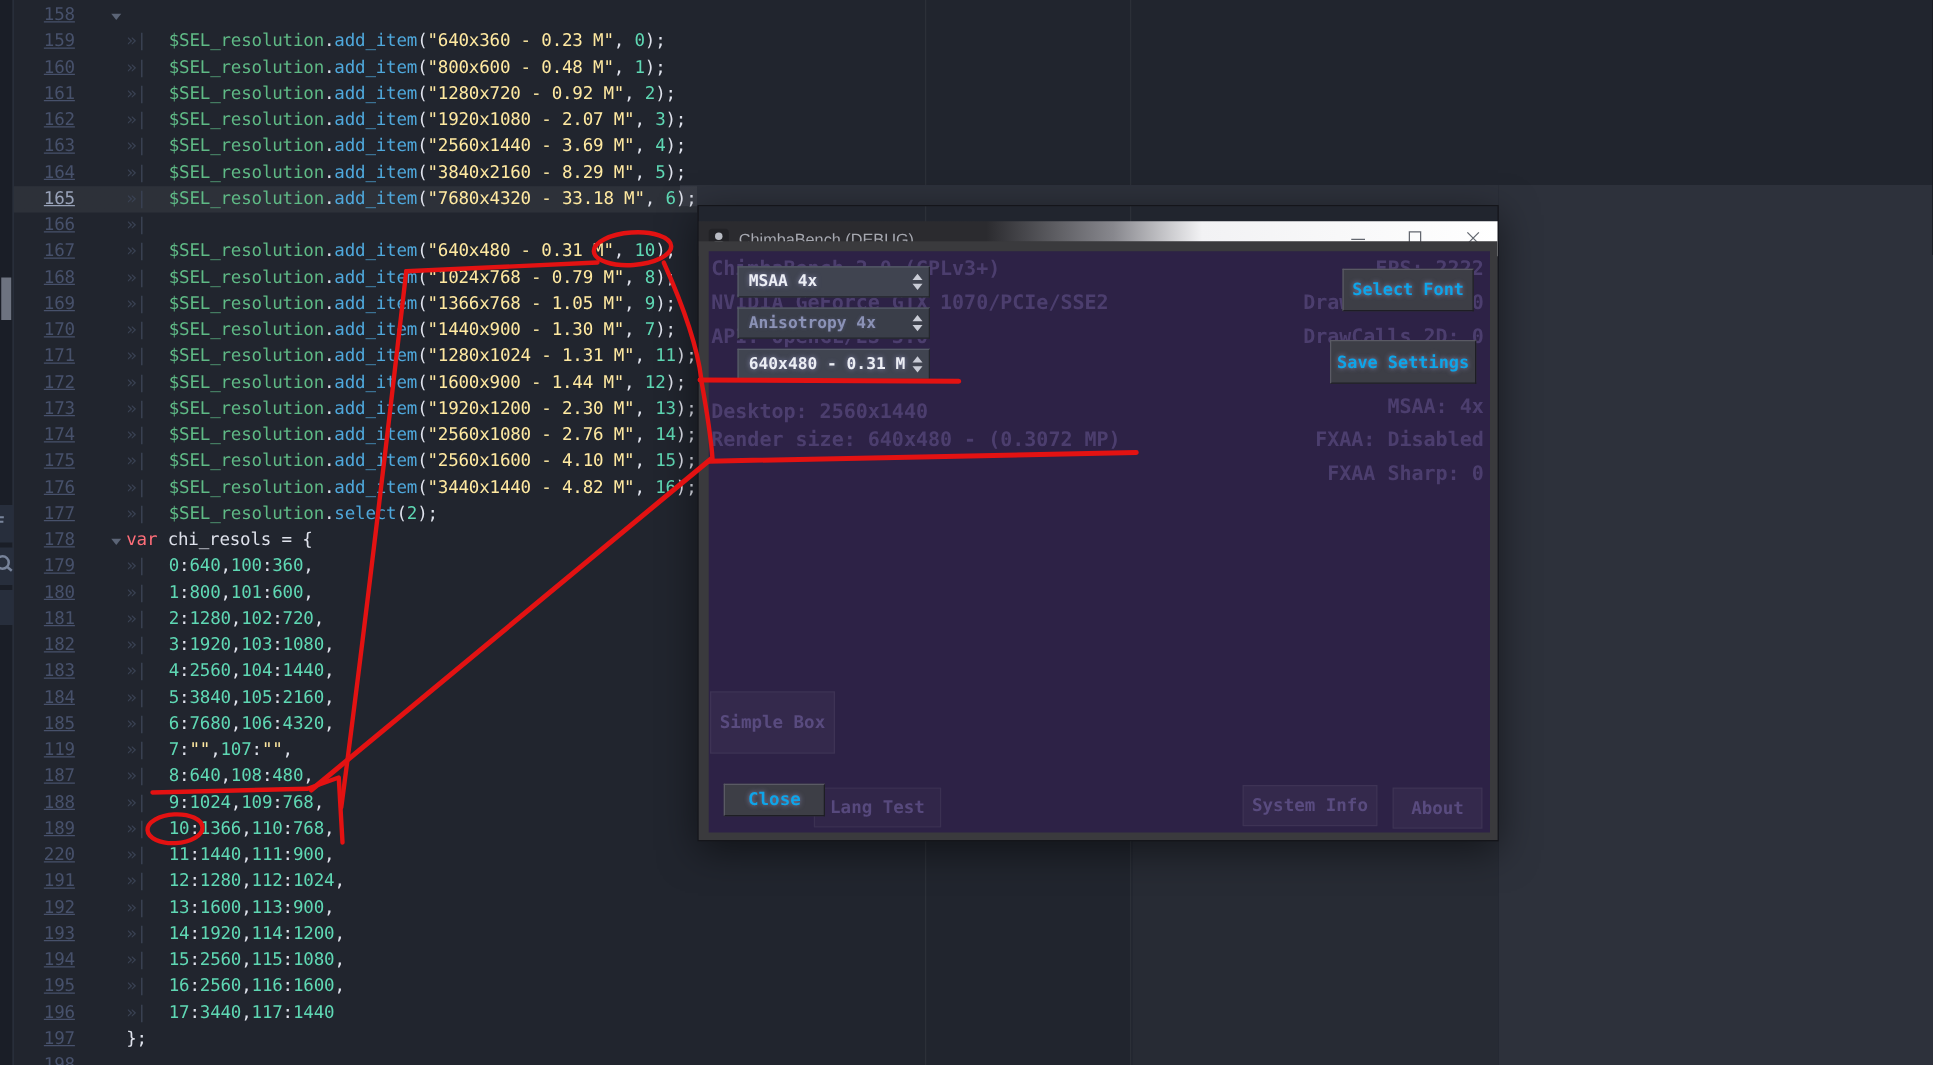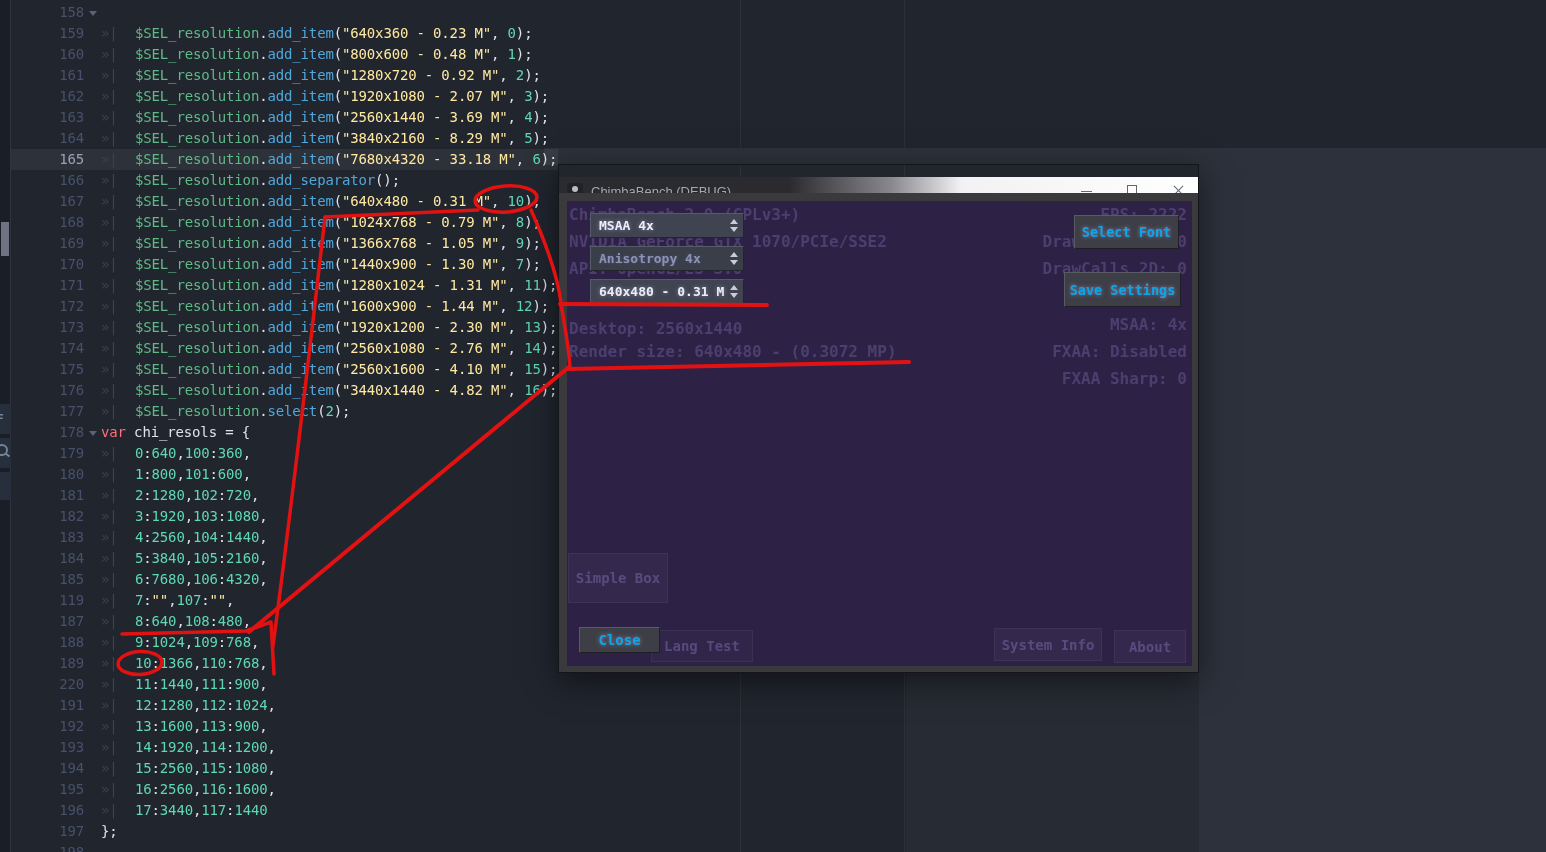--- a/index.html
+++ b/index.html
@@ -18,21 +18,21 @@
             font:bold 13px "DejaVu Sans Mono",monospace;overflow:hidden;}
   .rail-ico span{position:absolute;left:-4px;top:7px;}
   #rail-ico-1{top:404px;} #rail-ico-2{top:438px;} #rail-ico-3{top:472px;height:28px;}
   .mag{position:absolute;left:-4px;top:6px;width:8px;height:8px;border:2px solid #77839a;border-radius:50%;}
   .mag:after{content:"";position:absolute;left:7px;top:8px;width:5px;height:2px;background:#77839a;transform:rotate(40deg);}
   
   #code-lines{position:absolute;left:11px;top:0;width:1000px;height:852px;z-index:2;}
   .cl{position:absolute;left:0;width:906px;height:21px;display:flex;align-items:center;
       font-size:14px;letter-spacing:-0.15px;line-height:21px;white-space:pre;}
   .cl.cur{background:linear-gradient(to right,rgba(255,255,255,.055) 0 547px,transparent 547px);}
-  .ln{display:inline-block;width:73px;text-align:right;color:#47516b;flex:none;}
+  .ln{display:inline-block;width:73px;text-align:center;color:#47516b;flex:none;text-decoration:underline;}
   .cl.cur .ln{color:#98a2b8;}
   .fold{display:inline-block;width:17px;flex:none;position:relative;}
   .fold-tri{position:absolute;left:5px;top:-2px;width:0;height:0;border-left:4px solid transparent;
             border-right:4px solid transparent;border-top:5px solid #5b6476;}
   .tab{display:inline-block;width:34px;flex:none;color:#3a4253;}
   .code{flex:none;}
   .tk-k{color:#ff6e79;} .tk-n{color:#5fba86;} .tk-m{color:#4fa8dc;}
   .tk-s{color:#ffe9a1;} .tk-d{color:#5fd8b4;} .tk-p{color:#dfe2ec;}
   
   #win{position:absolute;left:558px;top:164px;width:641px;height:509px;z-index:10;
@@ -107,21 +107,21 @@
 
   <div id="code-lines">
       <div class="cl" style="top: 2px;"><span class="ln">158</span><span class="fold"><i class="fold-tri"></i></span></div>
       <div class="cl" style="top: 23px;"><span class="ln">159</span><span class="fold"></span><span class="tab">»|</span><span class="code"><span class="tk-n">$SEL_resolution</span><span class="tk-p">.</span><span class="tk-m">add_item</span><span class="tk-p">(</span><span class="tk-s">"640x360 - 0.23 M"</span><span class="tk-p">, </span><span class="tk-d">0</span><span class="tk-p">);</span></span></div>
       <div class="cl" style="top: 44px;"><span class="ln">160</span><span class="fold"></span><span class="tab">»|</span><span class="code"><span class="tk-n">$SEL_resolution</span><span class="tk-p">.</span><span class="tk-m">add_item</span><span class="tk-p">(</span><span class="tk-s">"800x600 - 0.48 M"</span><span class="tk-p">, </span><span class="tk-d">1</span><span class="tk-p">);</span></span></div>
       <div class="cl" style="top: 65px;"><span class="ln">161</span><span class="fold"></span><span class="tab">»|</span><span class="code"><span class="tk-n">$SEL_resolution</span><span class="tk-p">.</span><span class="tk-m">add_item</span><span class="tk-p">(</span><span class="tk-s">"1280x720 - 0.92 M"</span><span class="tk-p">, </span><span class="tk-d">2</span><span class="tk-p">);</span></span></div>
       <div class="cl" style="top: 86px;"><span class="ln">162</span><span class="fold"></span><span class="tab">»|</span><span class="code"><span class="tk-n">$SEL_resolution</span><span class="tk-p">.</span><span class="tk-m">add_item</span><span class="tk-p">(</span><span class="tk-s">"1920x1080 - 2.07 M"</span><span class="tk-p">, </span><span class="tk-d">3</span><span class="tk-p">);</span></span></div>
       <div class="cl" style="top: 107px;"><span class="ln">163</span><span class="fold"></span><span class="tab">»|</span><span class="code"><span class="tk-n">$SEL_resolution</span><span class="tk-p">.</span><span class="tk-m">add_item</span><span class="tk-p">(</span><span class="tk-s">"2560x1440 - 3.69 M"</span><span class="tk-p">, </span><span class="tk-d">4</span><span class="tk-p">);</span></span></div>
       <div class="cl" style="top: 128px;"><span class="ln">164</span><span class="fold"></span><span class="tab">»|</span><span class="code"><span class="tk-n">$SEL_resolution</span><span class="tk-p">.</span><span class="tk-m">add_item</span><span class="tk-p">(</span><span class="tk-s">"3840x2160 - 8.29 M"</span><span class="tk-p">, </span><span class="tk-d">5</span><span class="tk-p">);</span></span></div>
       <div class="cl cur" style="top: 149px;"><span class="ln">165</span><span class="fold"></span><span class="tab">»|</span><span class="code"><span class="tk-n">$SEL_resolution</span><span class="tk-p">.</span><span class="tk-m">add_item</span><span class="tk-p">(</span><span class="tk-s">"7680x4320 - 33.18 M"</span><span class="tk-p">, </span><span class="tk-d">6</span><span class="tk-p">);</span></span></div>
-      <div class="cl" style="top: 170px;"><span class="ln">166</span><span class="fold"></span><span class="tab">»|</span><span class="code"><span class="tk-n">$SEL_resolution</span><span class="tk-p">.</span><span class="tk-m">add_separator</span><span class="tk-p">();</span></span></div>
+      <div class="cl" style="top: 170px;"><span class="ln">166</span><span class="fold"></span><span class="tab">»|</span></div>
       <div class="cl" style="top: 191px;"><span class="ln">167</span><span class="fold"></span><span class="tab">»|</span><span class="code"><span class="tk-n">$SEL_resolution</span><span class="tk-p">.</span><span class="tk-m">add_item</span><span class="tk-p">(</span><span class="tk-s">"640x480 - 0.31 M"</span><span class="tk-p">, </span><span class="tk-d">10</span><span class="tk-p">);</span></span></div>
       <div class="cl" style="top: 212px;"><span class="ln">168</span><span class="fold"></span><span class="tab">»|</span><span class="code"><span class="tk-n">$SEL_resolution</span><span class="tk-p">.</span><span class="tk-m">add_item</span><span class="tk-p">(</span><span class="tk-s">"1024x768 - 0.79 M"</span><span class="tk-p">, </span><span class="tk-d">8</span><span class="tk-p">);</span></span></div>
       <div class="cl" style="top: 233px;"><span class="ln">169</span><span class="fold"></span><span class="tab">»|</span><span class="code"><span class="tk-n">$SEL_resolution</span><span class="tk-p">.</span><span class="tk-m">add_item</span><span class="tk-p">(</span><span class="tk-s">"1366x768 - 1.05 M"</span><span class="tk-p">, </span><span class="tk-d">9</span><span class="tk-p">);</span></span></div>
       <div class="cl" style="top: 254px;"><span class="ln">170</span><span class="fold"></span><span class="tab">»|</span><span class="code"><span class="tk-n">$SEL_resolution</span><span class="tk-p">.</span><span class="tk-m">add_item</span><span class="tk-p">(</span><span class="tk-s">"1440x900 - 1.30 M"</span><span class="tk-p">, </span><span class="tk-d">7</span><span class="tk-p">);</span></span></div>
       <div class="cl" style="top: 275px;"><span class="ln">171</span><span class="fold"></span><span class="tab">»|</span><span class="code"><span class="tk-n">$SEL_resolution</span><span class="tk-p">.</span><span class="tk-m">add_item</span><span class="tk-p">(</span><span class="tk-s">"1280x1024 - 1.31 M"</span><span class="tk-p">, </span><span class="tk-d">11</span><span class="tk-p">);</span></span></div>
       <div class="cl" style="top: 296px;"><span class="ln">172</span><span class="fold"></span><span class="tab">»|</span><span class="code"><span class="tk-n">$SEL_resolution</span><span class="tk-p">.</span><span class="tk-m">add_item</span><span class="tk-p">(</span><span class="tk-s">"1600x900 - 1.44 M"</span><span class="tk-p">, </span><span class="tk-d">12</span><span class="tk-p">);</span></span></div>
       <div class="cl" style="top: 317px;"><span class="ln">173</span><span class="fold"></span><span class="tab">»|</span><span class="code"><span class="tk-n">$SEL_resolution</span><span class="tk-p">.</span><span class="tk-m">add_item</span><span class="tk-p">(</span><span class="tk-s">"1920x1200 - 2.30 M"</span><span class="tk-p">, </span><span class="tk-d">13</span><span class="tk-p">);</span></span></div>
       <div class="cl" style="top: 338px;"><span class="ln">174</span><span class="fold"></span><span class="tab">»|</span><span class="code"><span class="tk-n">$SEL_resolution</span><span class="tk-p">.</span><span class="tk-m">add_item</span><span class="tk-p">(</span><span class="tk-s">"2560x1080 - 2.76 M"</span><span class="tk-p">, </span><span class="tk-d">14</span><span class="tk-p">);</span></span></div>
       <div class="cl" style="top: 359px;"><span class="ln">175</span><span class="fold"></span><span class="tab">»|</span><span class="code"><span class="tk-n">$SEL_resolution</span><span class="tk-p">.</span><span class="tk-m">add_item</span><span class="tk-p">(</span><span class="tk-s">"2560x1600 - 4.10 M"</span><span class="tk-p">, </span><span class="tk-d">15</span><span class="tk-p">);</span></span></div>
       <div class="cl" style="top: 380px;"><span class="ln">176</span><span class="fold"></span><span class="tab">»|</span><span class="code"><span class="tk-n">$SEL_resolution</span><span class="tk-p">.</span><span class="tk-m">add_item</span><span class="tk-p">(</span><span class="tk-s">"3440x1440 - 4.82 M"</span><span class="tk-p">, </span><span class="tk-d">16</span><span class="tk-p">);</span></span></div>

